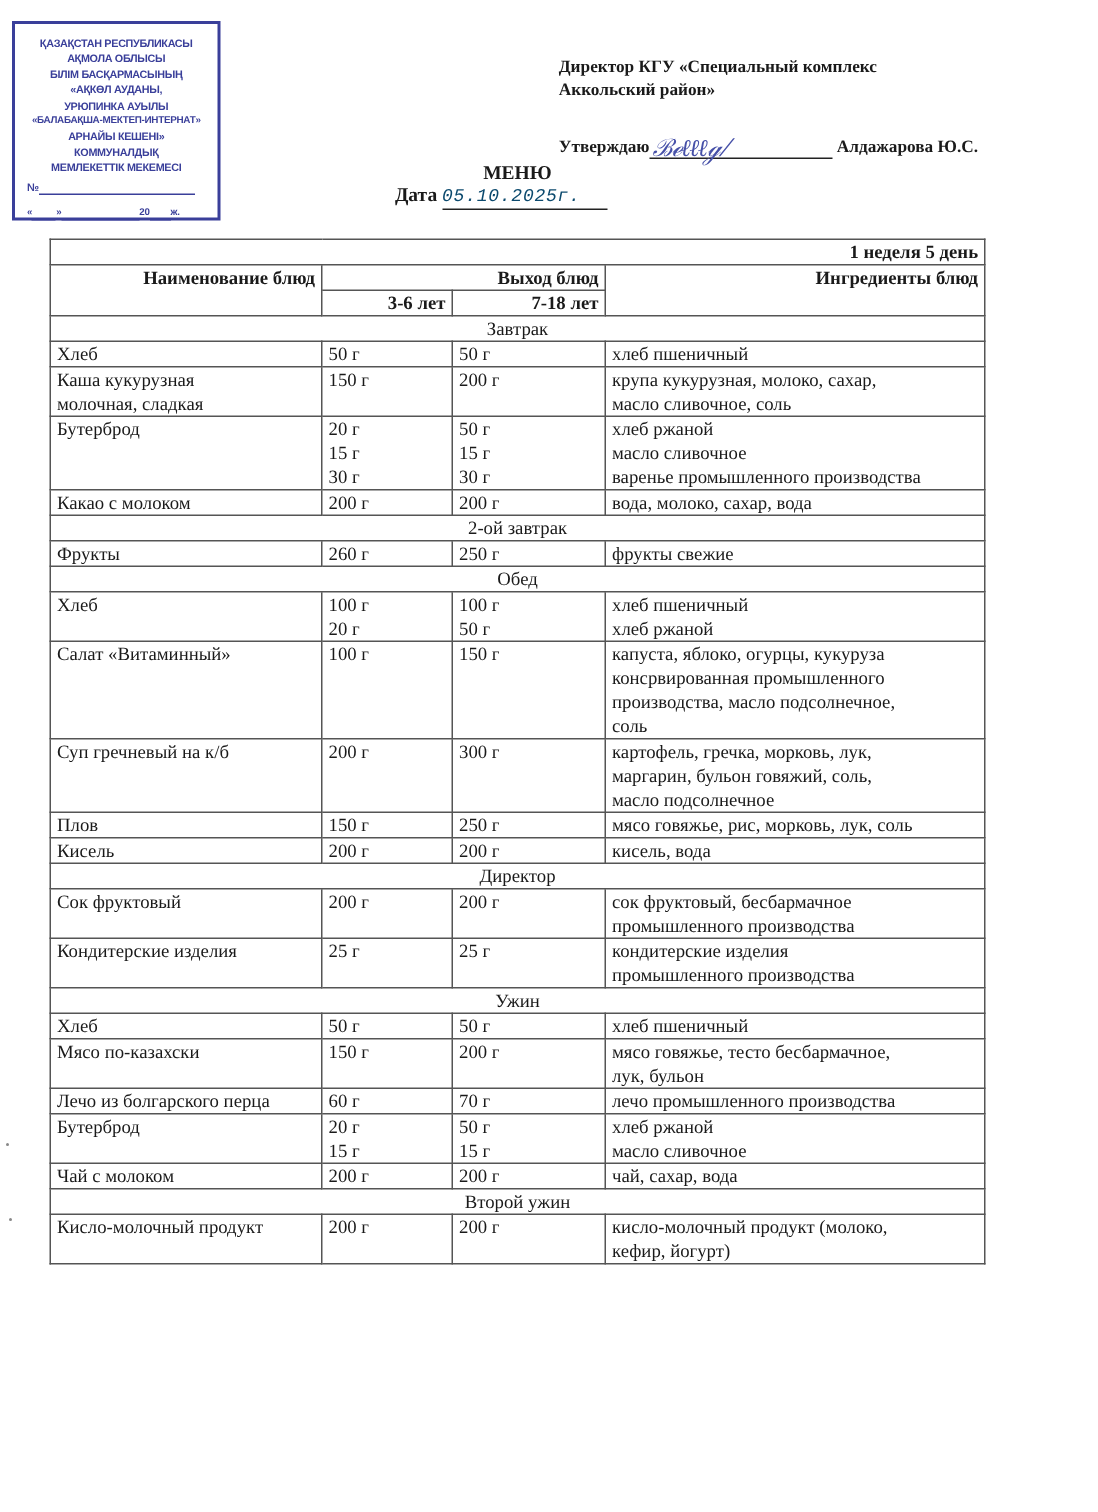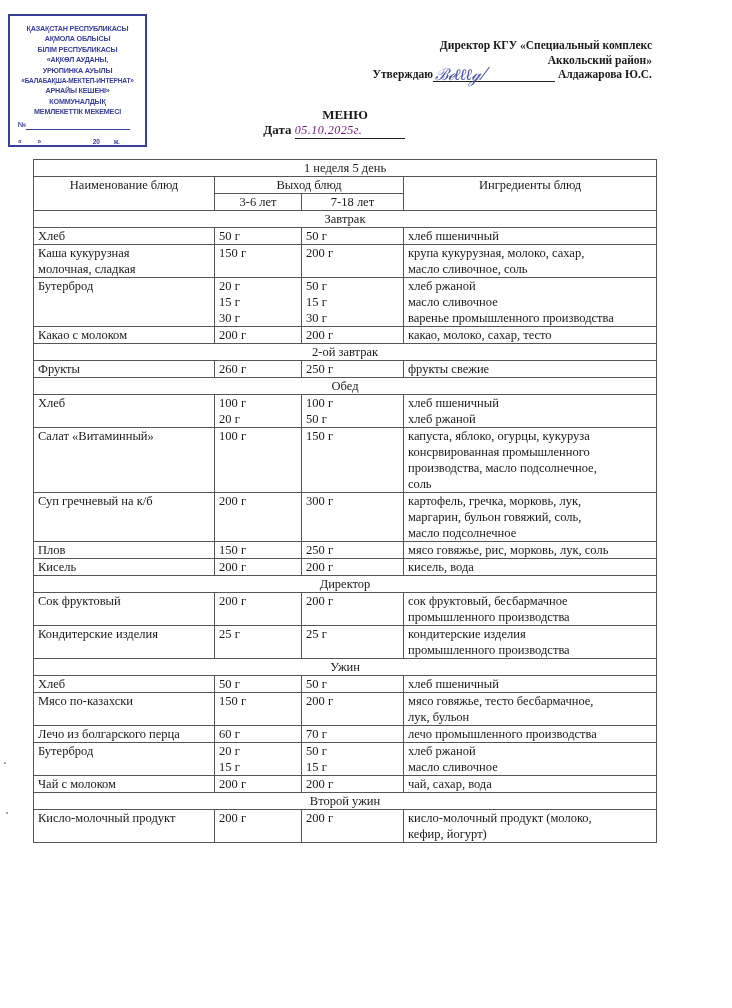--- a/index.html
+++ b/index.html
@@ -13,62 +13,62 @@
     font-family: "Liberation Sans", sans-serif; font-weight: bold; font-size: 7.2px;
     text-align: center; line-height: 10.4px; padding-top: 8px; letter-spacing: -0.2px;
   }
   .stamp .line { display: block; white-space: nowrap; }
   .stamp .num-row { position: absolute; left: 8px; right: 8px; top: 104px; text-align: left; }
   .stamp .num-row .fill { display: inline-block; width: 104px; border-bottom: 1px solid #3a3f9a; height: 7px; vertical-align: bottom; }
   .stamp .date-row { position: absolute; left: 8px; right: 6px; top: 121px; text-align: left; font-size: 6.5px; white-space: nowrap; }
   .stamp .date-row .u { display: inline-block; border-bottom: 1px solid #3a3f9a; height: 7px; vertical-align: bottom; }
 
   .approval {
-    position: absolute; right: 80px; top: 38px; text-align: right;
+    position: absolute; right: 80px; top: 38px; text-align: left;
     font-weight: bold; font-size: 11.5px; line-height: 14.5px;
   }
-  .approval .sign-row { position: relative; }
+  .approval .sign-row { position: relative; margin-top: 24px; }
   .approval .sign-line {
     display: inline-block; width: 122px; border-bottom: 1px solid #222; height: 12px; vertical-align: bottom; position: relative;
   }
   .signature {
     position: absolute; left: 2px; bottom: -2px; color: #4650a8; font-family: "DejaVu Serif", serif;
     font-style: italic; font-size: 16px; font-weight: normal; letter-spacing: -1px; white-space: nowrap;
   }
   .title-block { position: absolute; left: 0; width: 672px; top: 107px; text-align: center; font-weight: bold; font-size: 13px; }
   .title-block .menu { display: block; margin-left: 18px; line-height: 15px; }
   .title-block .date-row { display: block; line-height: 16px; margin-left: -4px; }
   .date-value {
     display: inline-block; border-bottom: 1px solid #222; width: 110px; text-align: left;
-    color: #701a75; font-family: Liberation Serif, serif; font-style: italic; font-weight: normal; font-size: 12px; letter-spacing: 0.5px;
+    color: #0c4a6e; font-family: Liberation Mono, monospace; font-style: italic; font-weight: normal; font-size: 12px; letter-spacing: 0.5px;
   }
 
   table.menu-table {
     position: absolute; left: 33px; top: 159px; width: 623px;
     border-collapse: collapse; font-size: 12.5px; line-height: 16px; table-layout: fixed;
   }
   .menu-table td, .menu-table th { border: 1px solid #555; padding: 0 4px; vertical-align: top; }
-  .menu-table th { font-weight: normal; text-align: center; font-size: 12.5px; }
+  .menu-table th { font-weight: bold; text-align: right; font-size: 12.5px; }
   .menu-table td.section { font-weight: normal; text-align: center; }
   .menu-table col.c1 { width: 181px; }
   .menu-table col.c2 { width: 87px; }
   .menu-table col.c3 { width: 102px; }
   .menu-table col.c4 { width: 253px; }
   .menu-table .ml { white-space: pre-line; margin-left: 11px; }
   .menu-table .ing { white-space: pre-line; margin-top: 38px; }
   .menu-table th.vmid { vertical-align: top; }
   .dot { position: absolute; width: 2px; height: 2px; background: #888; border-radius: 1px; }
 </style>
 </head>
 <body>
 
 <div class="stamp">
   <span class="line">ҚАЗАҚСТАН РЕСПУБЛИКАСЫ</span>
   <span class="line">АҚМОЛА ОБЛЫСЫ</span>
-  <span class="line">БІЛІМ РЕСПУБЛИКАСЫ</span>
+  <span class="line">БІЛІМ БАСҚАРМАСЫНЫҢ</span>
   <span class="line">«АҚКӨЛ АУДАНЫ,</span>
   <span class="line">УРЮПИНКА АУЫЛЫ</span>
   <span class="line" style="font-size:6.6px;">«БАЛАБАҚША-МЕКТЕП-ИНТЕРНАТ»</span>
   <span class="line">АРНАЙЫ КЕШЕНІ»</span>
   <span class="line">КОММУНАЛДЫҚ</span>
   <span class="line">МЕМЛЕКЕТТІК МЕКЕМЕСІ</span>
   <div class="num-row">
     <span>№</span><span class="fill"></span>
   </div>
   <div class="date-row">
@@ -141,21 +141,21 @@
 15 г
  30 г</td>
         <td class="ing">хлеб ржаной
 масло сливочное
 варенье промышленного производства</td>
       </tr>
       <tr>
         <td class="ml">Какао с молоком</td>
         <td class="ml">200 г</td>
         <td class="ml">200 г</td>
-        <td class="ing">какао, молоко, сахар, тесто</td>
+        <td class="ing">вода, молоко, сахар, вода</td>
       </tr>
       <tr>
         <td colspan="4" class="section">2-ой завтрак</td>
       </tr>
       <tr>
         <td class="ml">Фрукты</td>
         <td class="ml">260 г</td>
         <td class="ml">250 г</td>
         <td class="ing">фрукты свежие</td>
       </tr>

